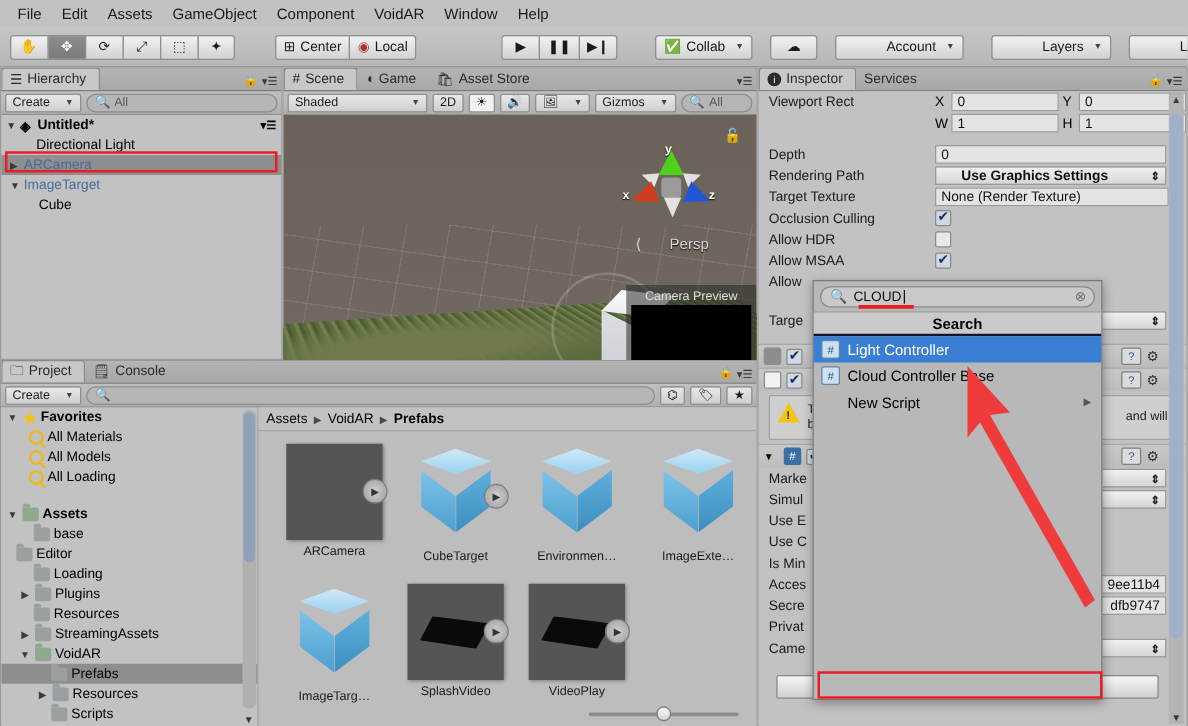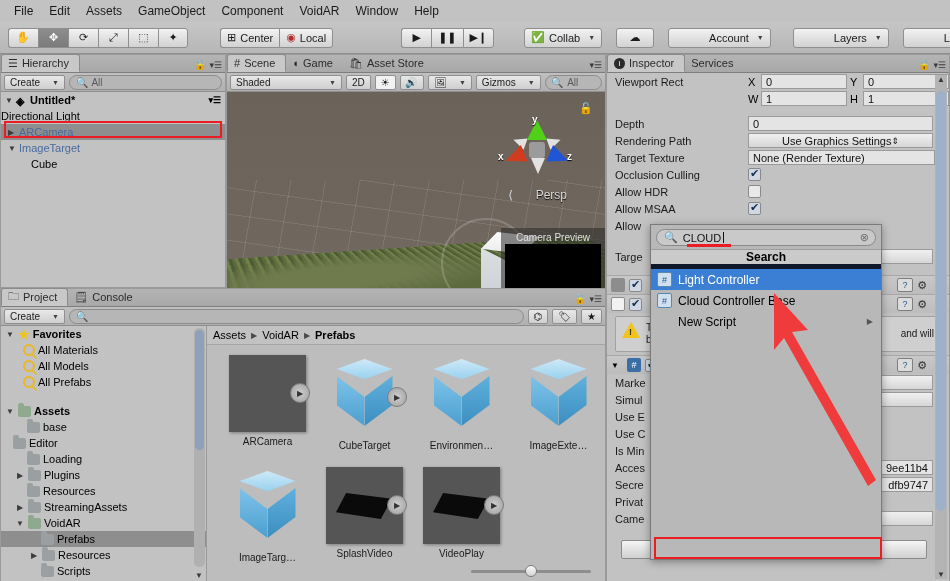--- a/index.html
+++ b/index.html
@@ -188,21 +188,21 @@
 
   
   #inspector { left: 606px; top: 54px; width: 344px; height: 527px; }
   .insbody { position:relative; height: 508px; overflow: hidden; background:#c2c2c2; }
   .irow { display:flex; align-items:center; height:17px; padding-left:8px; font-size:11px; }
   .ilabel { width: 133px; color:#1a1a1a; }
   .ifield {
     flex:1; height:15px; background:#e4e4e4; border:1px solid #9a9a9a;
     display:flex; align-items:center; padding:0 4px; font-size:11px; color:#111;
   }
-  .ifield.popup { background: linear-gradient(#f0f0f0,#d6d6d6); justify-content:center; font-weight:normal; }
+  .ifield.popup { background: linear-gradient(#f0f0f0,#d6d6d6); justify-content:flex-end; font-weight:bold;gap:34px; }
   .ifield.popup .stepper { font-size:9px; }
   .xy { display:flex; align-items:center; gap:3px; flex:1; }
   .xy .ax-l { width:10px; text-align:left; }
   .xy .ifield { flex:1; }
   .cbx { width:13px; height:13px; background:#e9e9e9; border:1px solid #8a8a8a; border-radius:2px; display:inline-block; position:relative; }
   .cbx.on { background:#cfd8e4; }
   .cbx.on::after { content:"✔"; position:absolute; left:1px; top:-2px; font-size:11px; color:#16314f; }
   .objfield-btn { width:14px; text-align:center; font-size:10px; color:#333; }
   .compheader { display:flex; align-items:center; height:19px; gap:4px; padding-left:4px; background: linear-gradient(#c8c8c8,#bcbcbc); border-top:1px solid #a8a8a8; }
   .comp-icon { width:14px; height:14px; border-radius:2px; background:#3a6ea5; color:#fff; font-size:9px; display:flex; align-items:center; justify-content:center; }
@@ -233,21 +233,21 @@
     background:#b8b8b8; border:1px solid #7a7a7a; box-shadow: 0 2px 8px rgba(0,0,0,.35); z-index: 40;
   }
   .sp-field {
     margin:4px 5px 3px; height:17px; background:#c9c9c9; border:1px solid #8a8a8a;
     border-radius:9px; display:flex; align-items:center; gap:5px; padding:0 7px;
     font-size:11px; color:#111; position:relative;
   }
   .sp-caret { width:1px; height:11px; background:#111; margin-left:-3px; }
   .sp-clear { position:absolute; right:6px; font-size:11px; color:#6f6f6f; }
   .sp-underline { position:absolute; left:30px; bottom:-2px; width:44px; height:3px; background:#ec1c24; }
-  .sp-title { height:20px; display:flex; align-items:center; justify-content:center; font-size:12px; font-weight:bold; background:#cacaca; border-top:1px solid #9d9d9d; border-bottom:5px solid #0f172a;}
+  .sp-title { height:20px; display:flex; align-items:center; justify-content:center; font-size:12px; font-weight:bold; background:#cacaca; border-top:1px solid #9d9d9d; border-bottom:2px solid #0f172a;}
   .sp-item { height:21px; display:flex; align-items:center; gap:6px; padding-left:6px; font-size:12px; }
   .sp-item.hl { background:#3b7fd4; color:#fff; }
   .sp-item .scripticon { width:15px; height:15px; border-radius:2px; background:#cfe0ef; border:1px solid #5d87ad; color:#2a5d8f; font-size:9px; display:flex; align-items:center; justify-content:center; }
   .sp-item .subarrow { margin-left:auto; margin-right:8px; font-size:8px; color:#555; }
 
   
   .redbox { position:absolute; border:2px solid #ec1c24; pointer-events:none; z-index:60; }
   .redarrow { position:absolute; z-index:61; pointer-events:none; }
 </style>
 </head>
@@ -341,21 +341,21 @@
         <span>All</span>
       </div>
     </div>
     <div>
       <div class="hrow scene" style="position:relative;">
         <span class="tri">▼</span>
         <span class="unity-logo">◈</span>
         <span>Untitled*</span>
         <span style="position:absolute;right:4px;font-size:9px;">▾☰</span>
       </div>
-      <div class="hrow" style="padding-left:0;">
+      <div class="hrow" style="padding-left:28px;">
         <span>Directional Light</span>
       </div>
       <div class="hrow selected" style="padding-left:7px;">
         <span class="tri">▶</span>
         <span class="prefab">ARCamera</span>
       </div>
       <div class="hrow" style="padding-left:7px;">
         <span class="tri">▼</span>
         <span class="prefab">ImageTarget</span>
       </div>
@@ -478,21 +478,21 @@
         <div class="prow" style="padding-left:22px;">
           <span class="magnifier"></span>
           <span>All Materials</span>
         </div>
         <div class="prow" style="padding-left:22px;">
           <span class="magnifier"></span>
           <span>All Models</span>
         </div>
         <div class="prow" style="padding-left:22px;">
           <span class="magnifier"></span>
-          <span>All Prefabs</span>
+          <span>All Loading</span>
         </div>
         <div style="height:13px;"></div>
         <div class="prow bold" style="padding-left:4px;">
           <span class="tri">▼</span>
           <span class="folder green"></span>
           <span>Assets</span>
         </div>
         <div class="prow" style="padding-left:26px;">
           <span class="folder"></span>
           <span>base</span>

